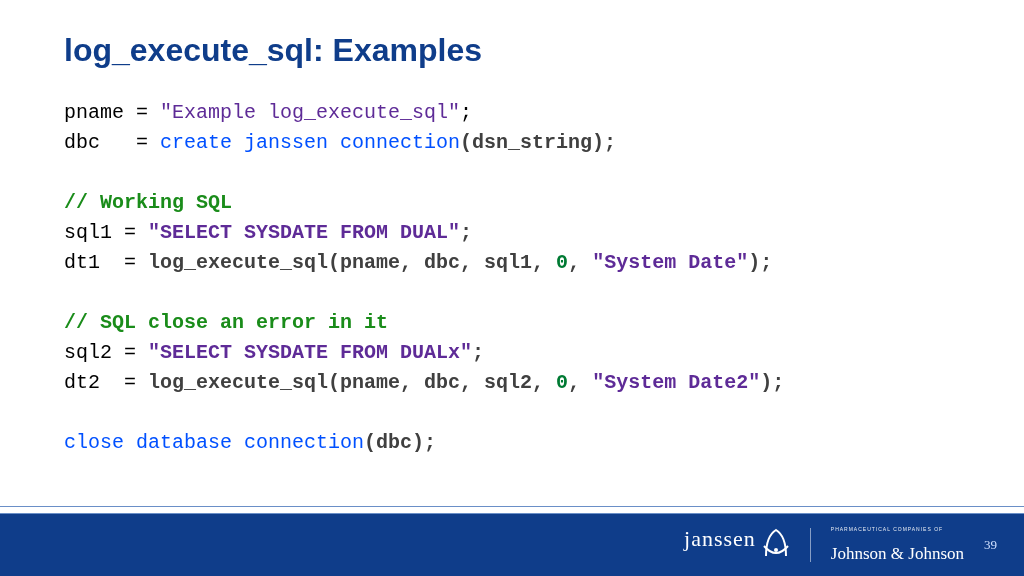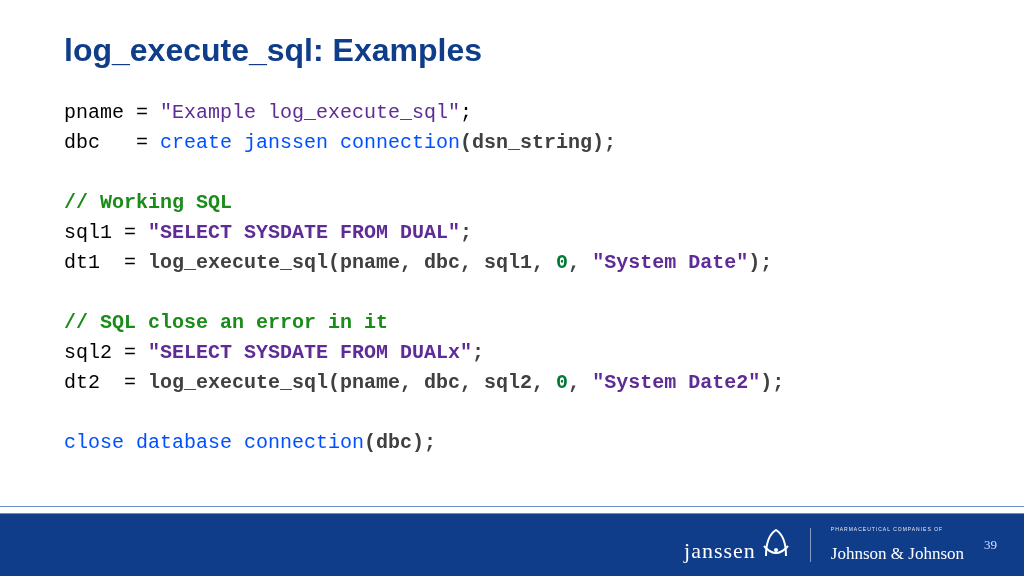--- a/index.html
+++ b/index.html
@@ -66,21 +66,21 @@
     position: absolute;
     right: 22px;
     bottom: 0;
     height: 62px;
     display: flex;
     align-items: center;
     gap: 20px;
   }
   .janssen {
     display: flex;
-    align-items: flex-end;
+    align-items: flex-start;
     gap: 6px;
   }
   .janssen-text {
     font-family: Georgia, serif;
     font-size: 22px;
     letter-spacing: 1px;
     color: #fff;
     text-transform: lowercase;
   }
   .vdiv {

